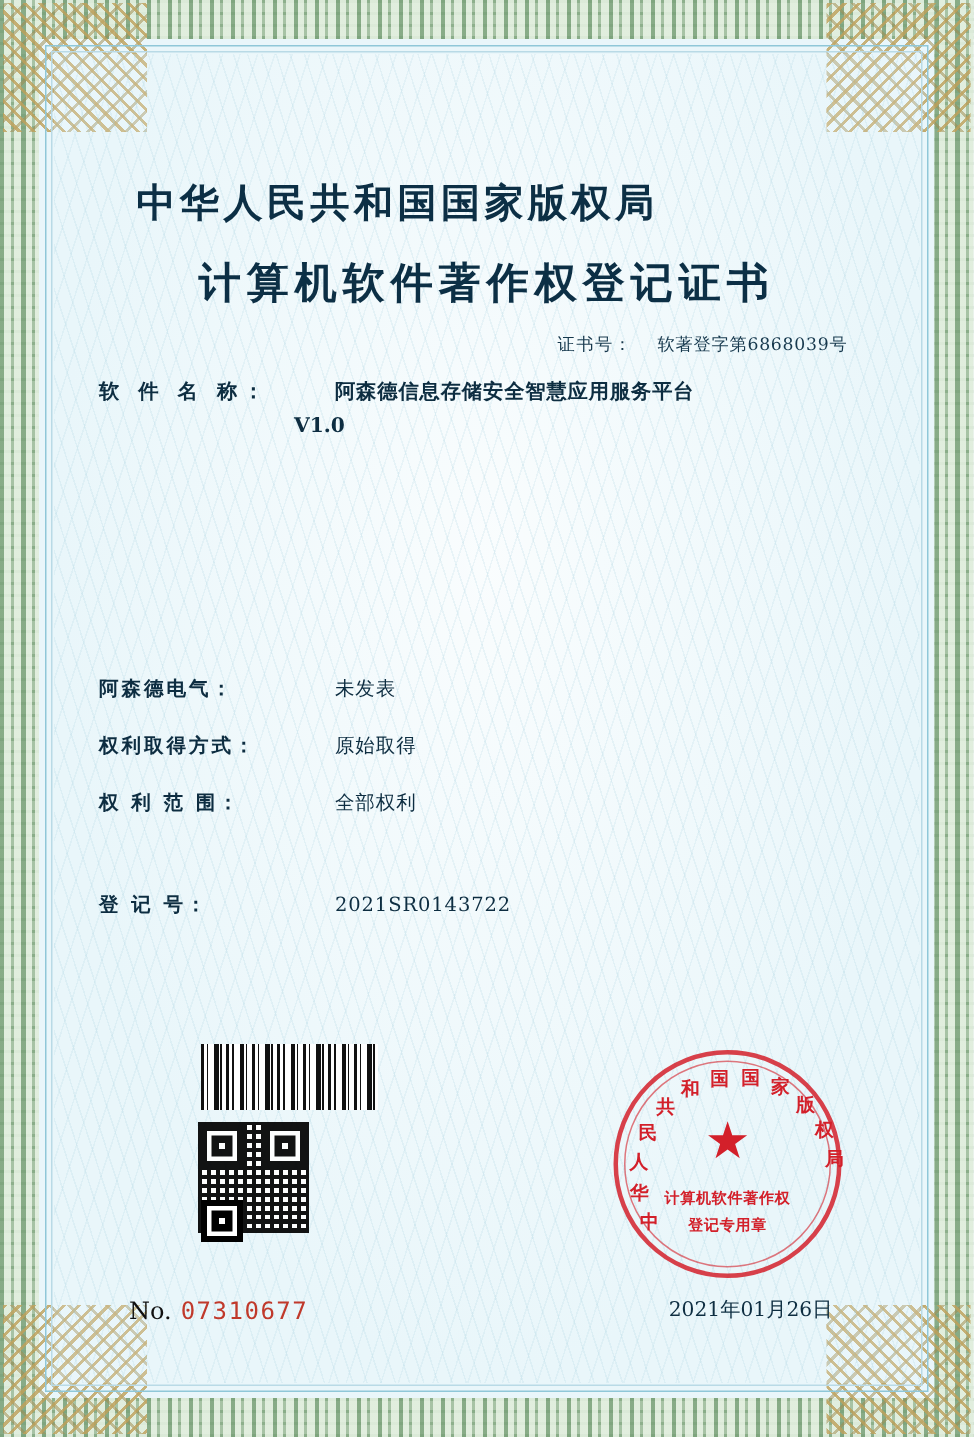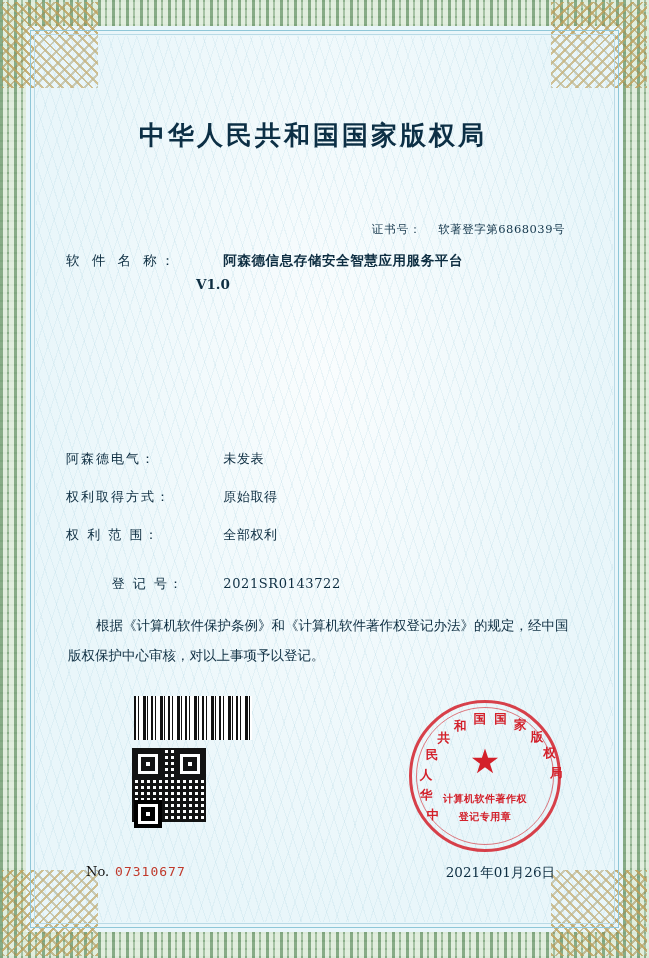--- a/index.html
+++ b/index.html
@@ -101,21 +101,20 @@
     text-align: center;
     font-family: "DejaVu Serif", "Liberation Serif", serif;
     font-weight: bold;
     color: #0c2f45;
     letter-spacing: 3px;
   }
   .title-main {
     position: absolute;
     top: 82px; left: 0; width: 458px;
     font-size: 26px;
-    padding-left: 48px;
   }
   .title-sub {
     position: absolute;
     top: 134px; left: 0; width: 577px;
     font-size: 28px;
     letter-spacing: 4px;
   }
 
   .cert-no {
     position: absolute;
@@ -131,37 +130,37 @@
     position: absolute;
     left: 30px;
     font-size: 13.5px;
     color: #0d2d41;
     font-family: "DejaVu Serif", "Liberation Serif", serif;
   }
   .field .flabel {
     display: inline-block;
     width: 118px;
     letter-spacing: 4px;
-    font-weight: normal;
+    font-weight: bold;
   }
   .field .fvalue {
     font-weight: bold;
     letter-spacing: 0.6px;
     margin-left: 35px;
   }
 
   .row-software   { top: 216px; }
   .row-software-2 { top: 240px; left: 160px; font-weight: bold; }
   .row-owner      { top: 292px; }
 
   .row-devdate    { top: 376px; }
   .row-pubdate    { top: 414px; }
   .row-acquire    { top: 452px; }
   .row-scope      { top: 490px; }
-  .row-regno      { top: 539px; text-align: right; }
+  .row-regno      { top: 558px; }
 
   .field.small .flabel { width: 118px; letter-spacing: 2px; font-size: 13px; }
   .field.small .fvalue { font-weight: normal; font-size: 13px; }
 
   .paragraph {
     position: absolute;
     left: 32px;
     width: 512px;
     font-size: 13.5px;
     line-height: 30px;
@@ -272,21 +271,21 @@
     letter-spacing: 0.5px;
   }
   .seal .line1 { top: 92px; }
   .seal .line2 { top: 110px; }
 
   
   .footer-no {
     position: absolute;
     left: 50px;
     top: 828px;
-    font-size: 13px;
+    font-size: 16px;
     color: #111;
     font-family: "DejaVu Serif", "Liberation Serif", serif;
   }
   .footer-no .num {
     color: #c0392b;
     font-family: "DejaVu Sans Mono", "Liberation Mono", monospace;
     letter-spacing: 1px;
     margin-left: 6px;
   }
   .footer-date {
@@ -313,20 +312,21 @@
   <div class="corner-orn corner-bl"></div>
   <div class="corner-orn corner-br"></div>
 
   <div class="inner-frame"></div>
   <div class="inner-frame2"></div>
   <div class="guilloche"></div>
 
   <div class="content">
 
     <div class="title-main">中华人民共和国国家版权局</div>
+    <div class="title-sub">计算机软件著作权登记证书</div>
 
     <div class="cert-no">
       <span class="label">证书号：</span>
       <span class="value">软著登字第6868039号</span>
     </div>
 
     <div class="field row-software">
       <span class="flabel">软 件 名 称：</span>
       <span class="fvalue">阿森德信息存储安全智慧应用服务平台</span>
     </div>
@@ -347,21 +347,20 @@
     <div class="field small row-acquire">
       <span class="flabel">权利取得方式：</span>
       <span class="fvalue">原始取得</span>
     </div>
 
     <div class="field small row-regno">
       <span class="flabel">登 记 号：</span>
       <span class="fvalue">2021SR0143722</span>
     </div>
 
-    <div class="paragraph para-1">根据《计算机软件保护条例》和《计算机软件著作权登记办法》的规定，经中国版权保护中心审核，对以上事项予以登记。</div>
 
     <div class="barcode"></div>
     <div class="qr"></div>
     <div class="qr-bl"></div>
 
     <div class="seal">
       <div class="ring"></div>
       <div class="ring2"></div>
       <div class="star">★</div>
       <div class="arc-text">

